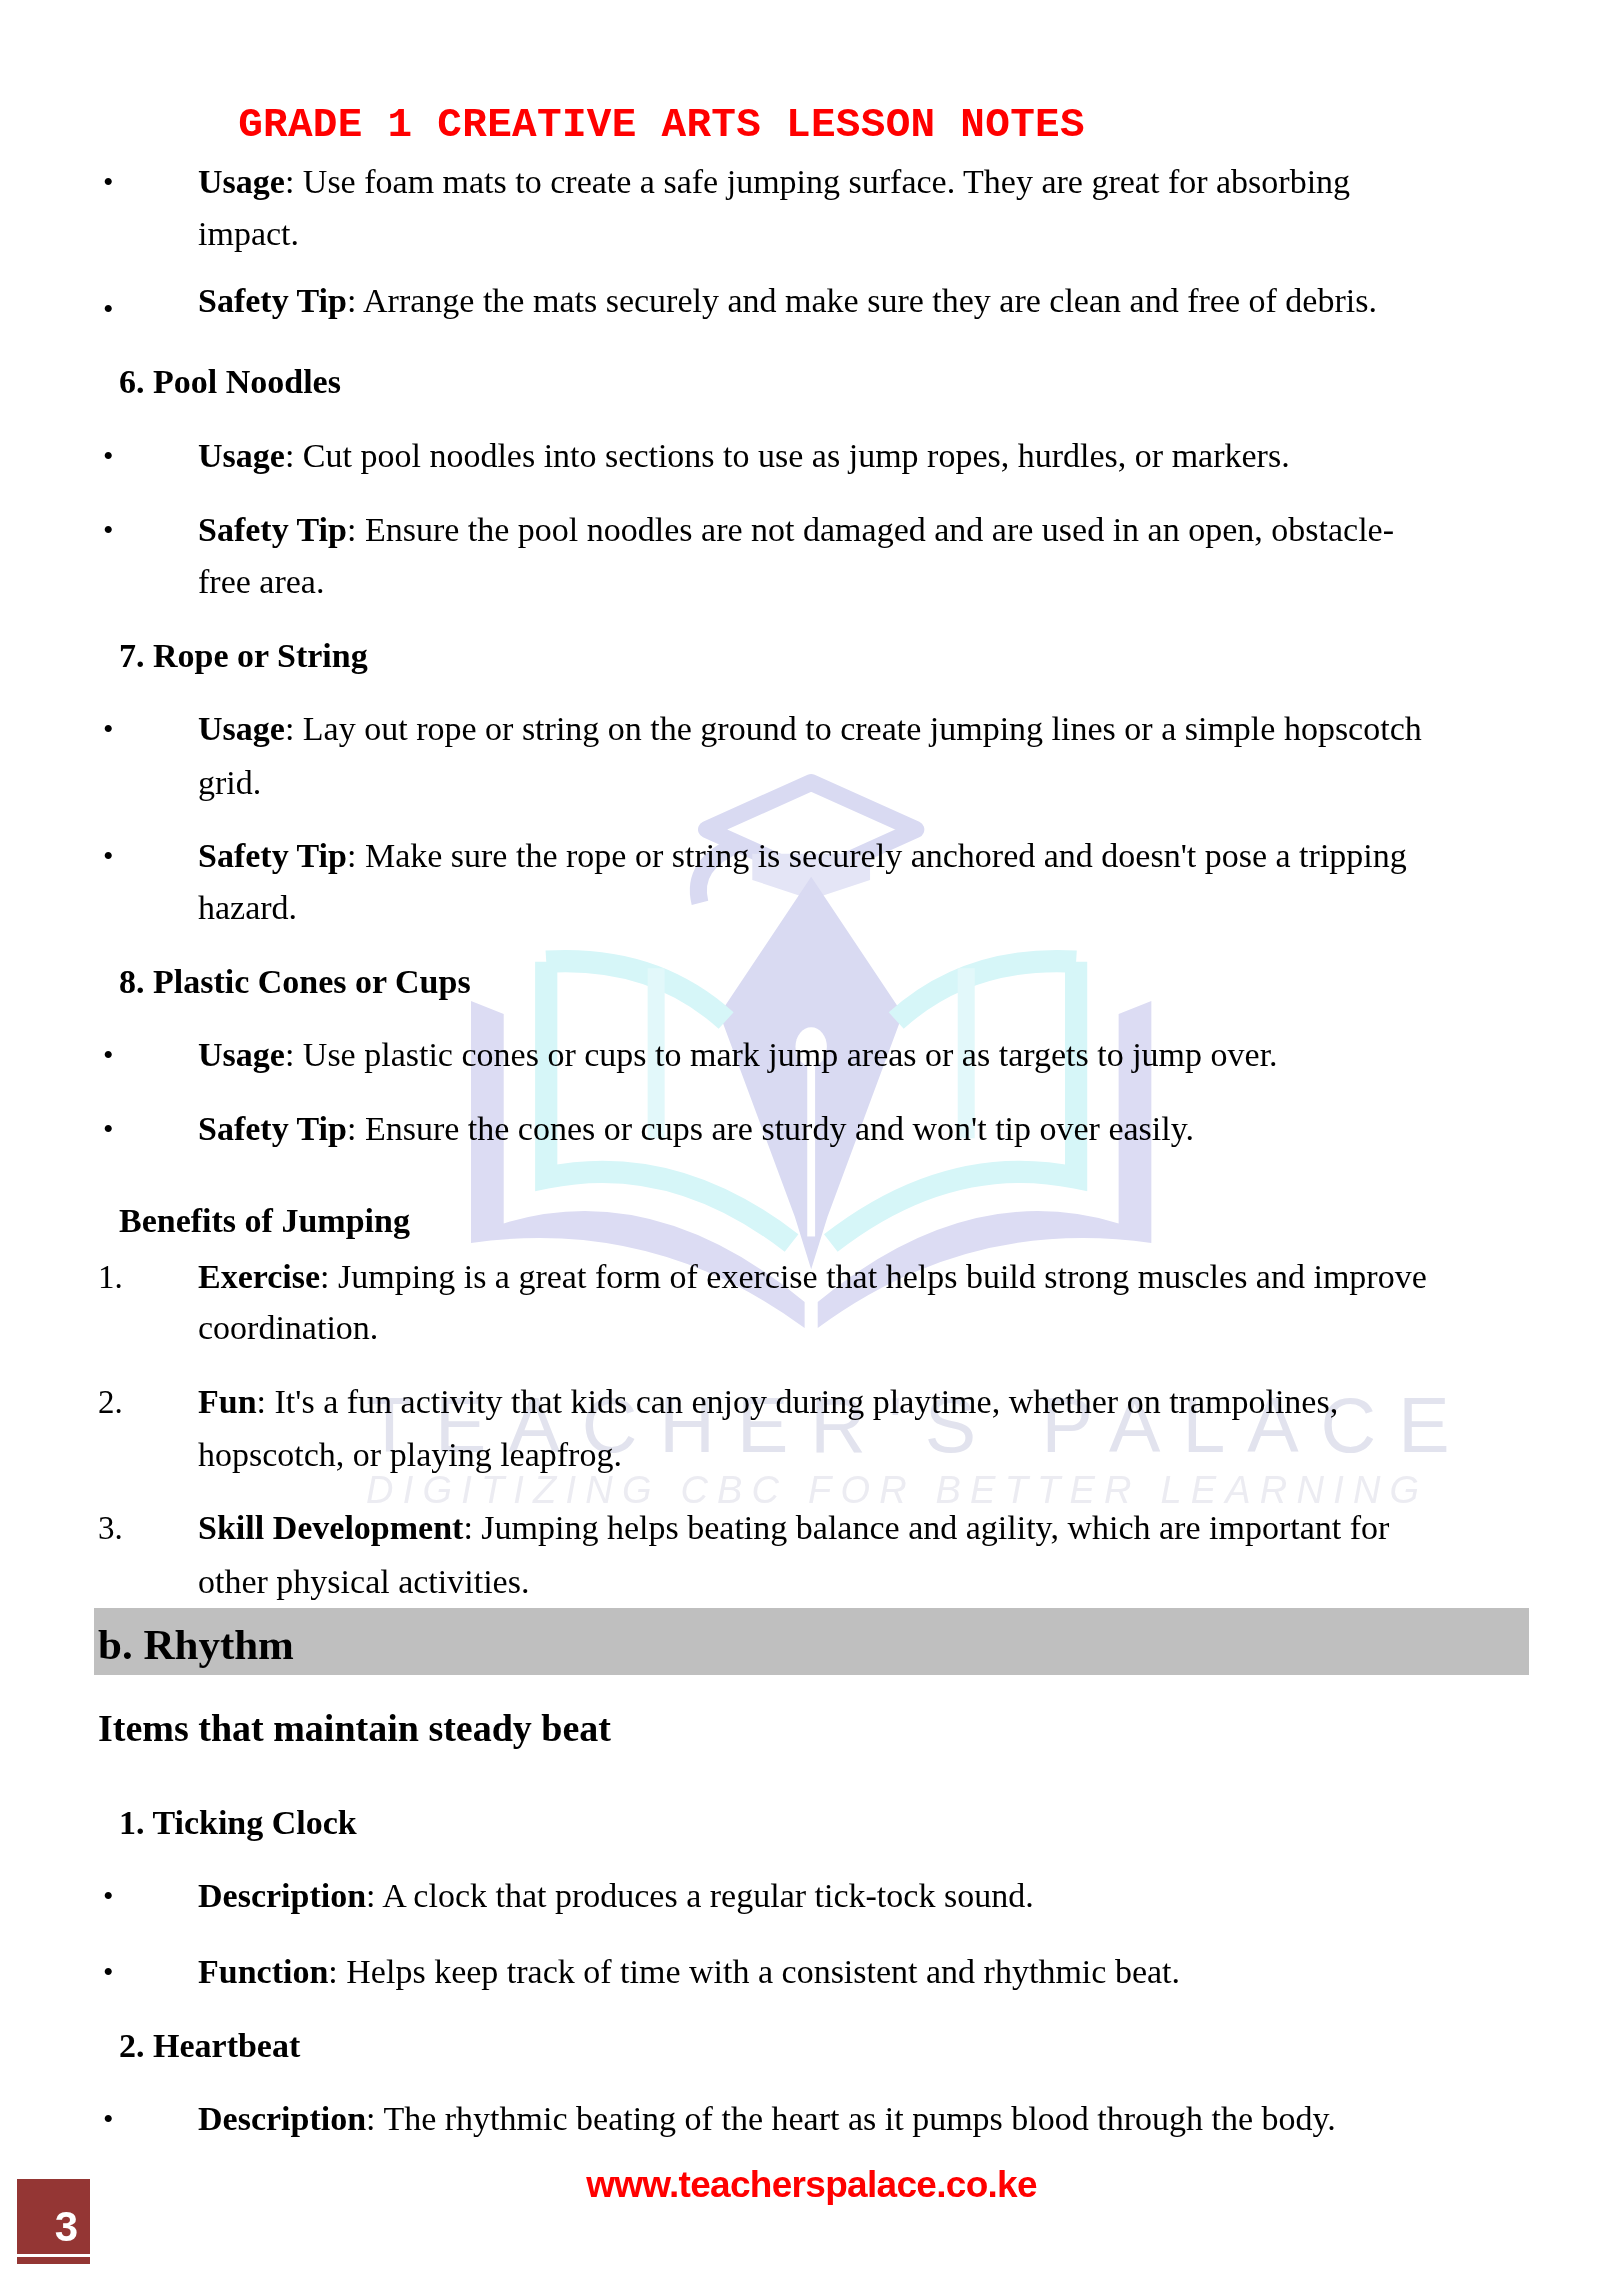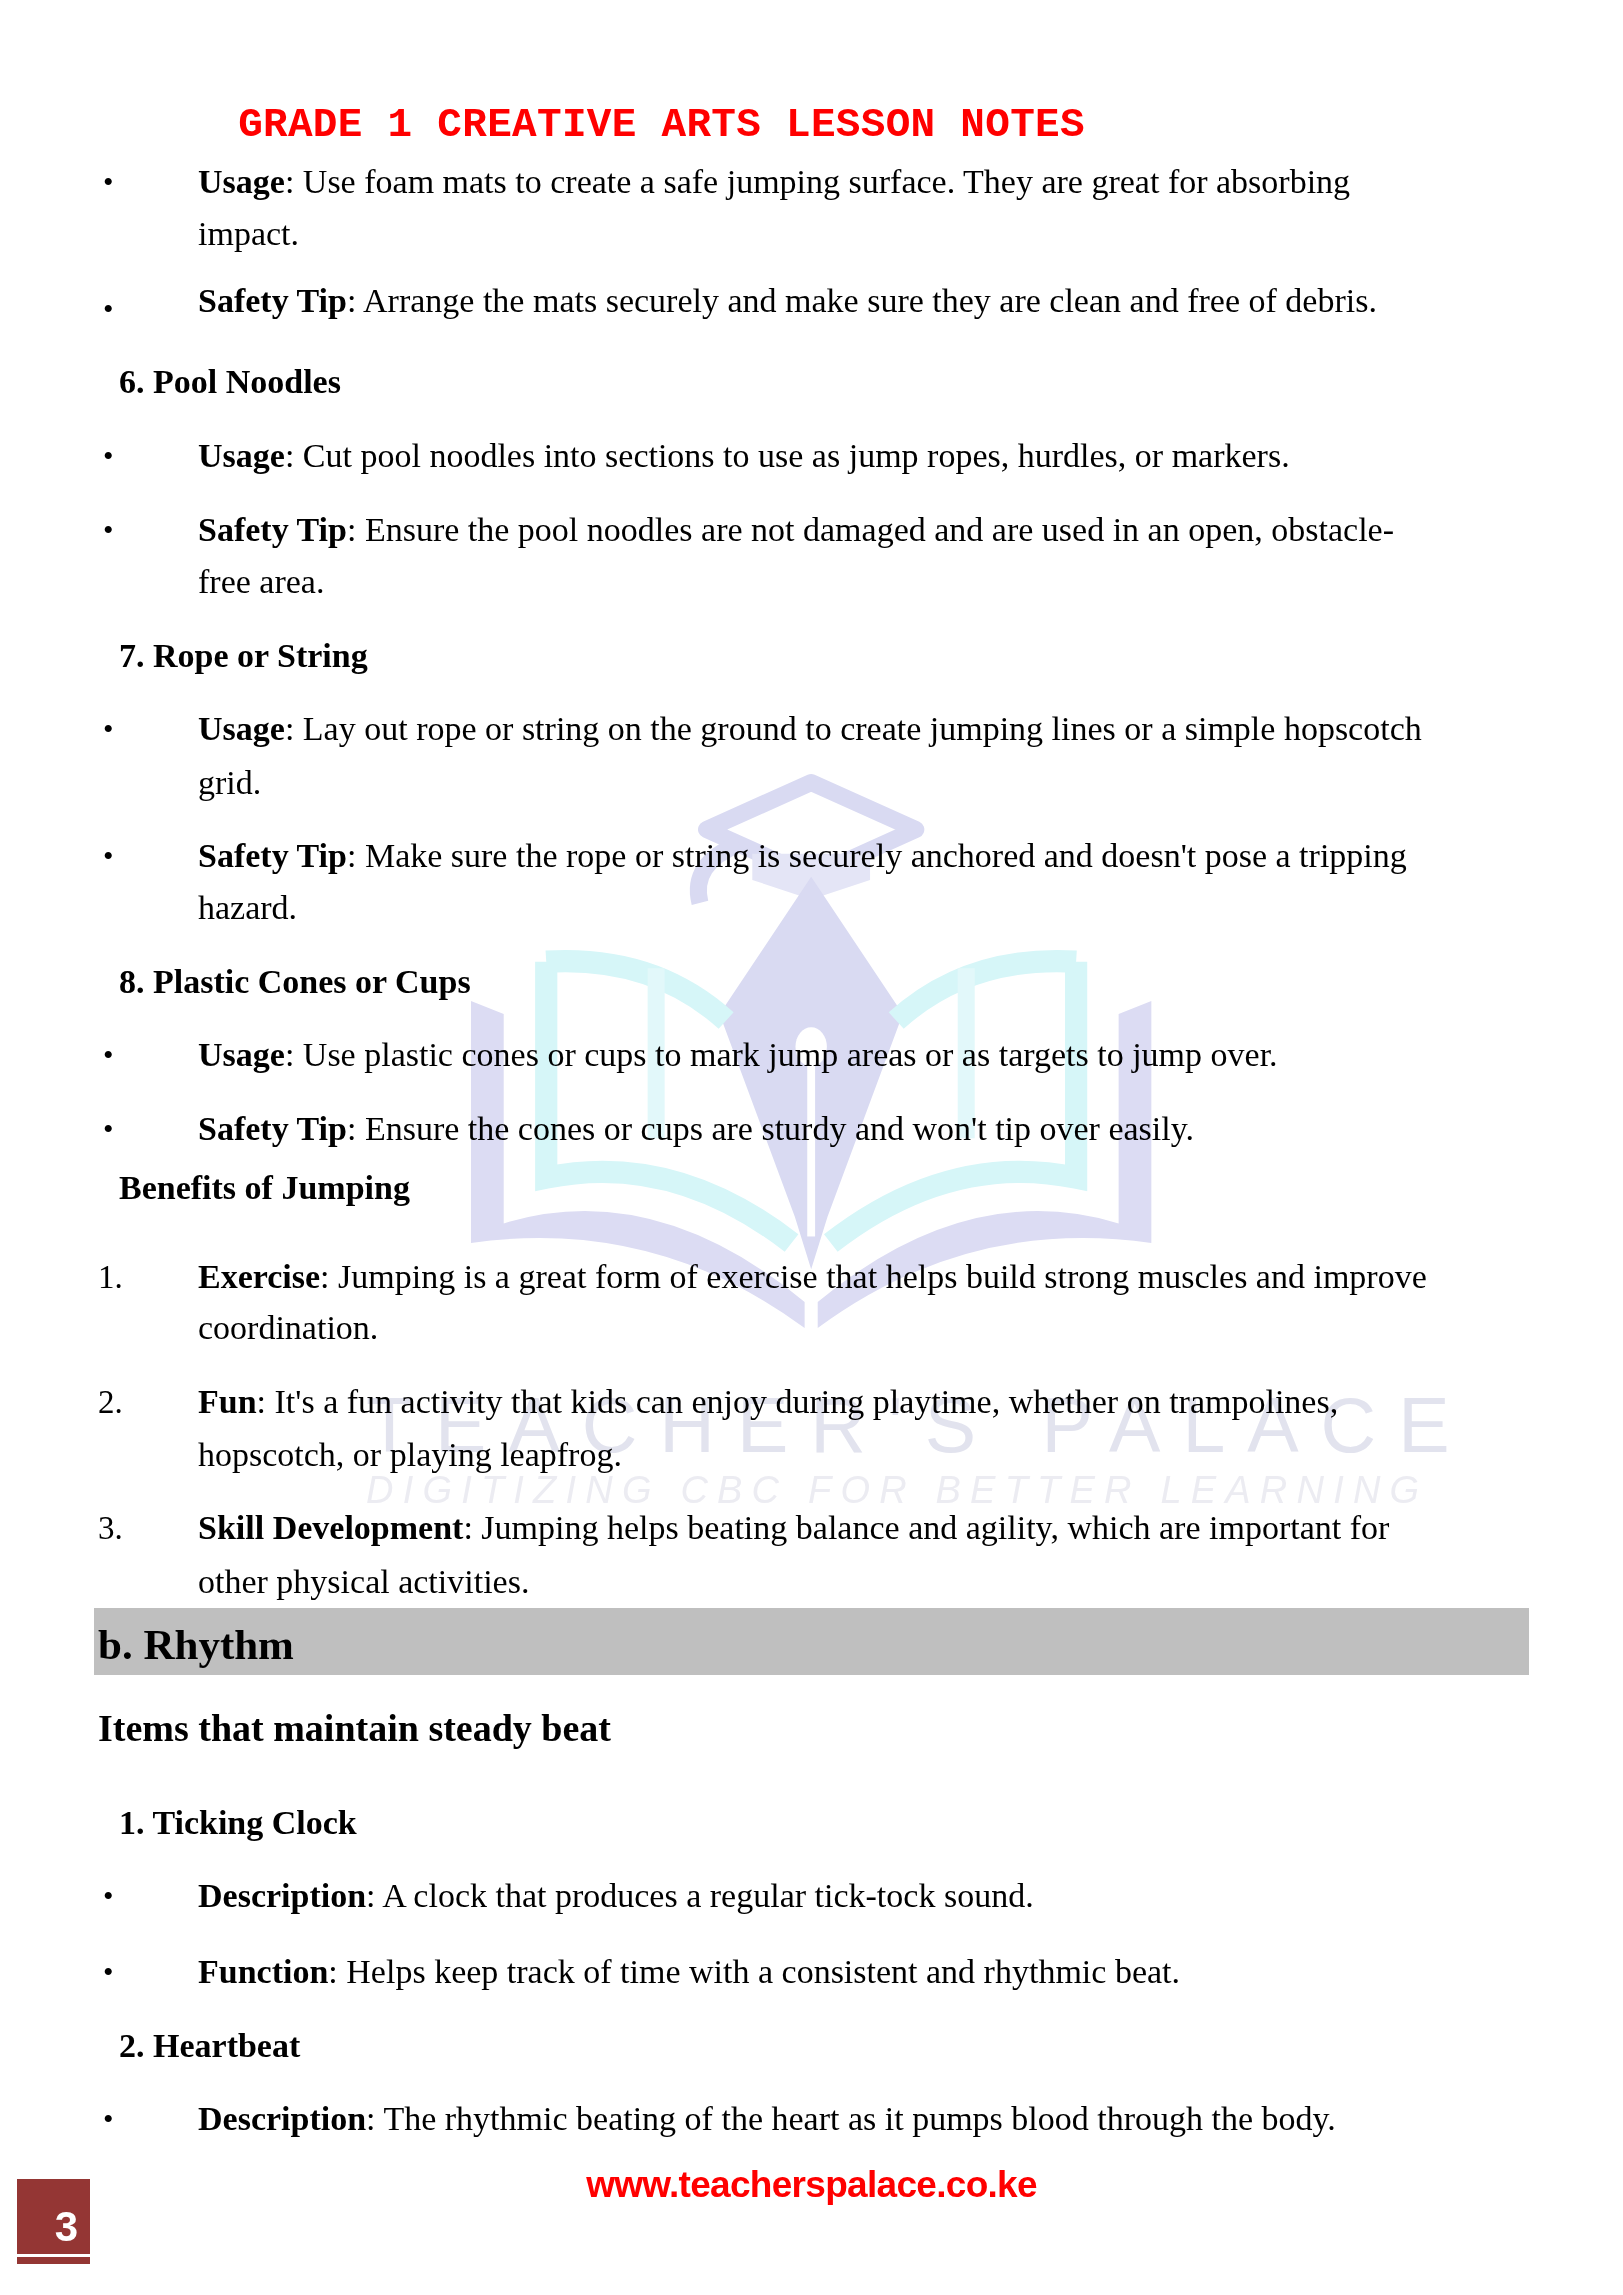--- a/index.html
+++ b/index.html
@@ -104,21 +104,21 @@
     <span class="bullet" style="top:839px">•</span>
     <div class="line txt" style="top:839px"><b>Safety Tip</b><span>: Make sure the rope or string is securely anchored and doesn't pose a tripping</span></div>
     <div class="line txt" style="top:891px">hazard.</div>
 
     <div class="line head" style="top:965px">8. Plastic Cones or Cups</div>
     <span class="bullet" style="top:1038px">•</span>
     <div class="line txt" style="top:1038px"><b>Usage</b><span>: Use plastic cones or cups to mark jump areas or as targets to jump over.</span></div>
     <span class="bullet" style="top:1112px">•</span>
     <div class="line txt" style="top:1112px"><b>Safety Tip</b><span>: Ensure the cones or cups are sturdy and won't tip over easily.</span></div>
 
-    <div class="line head" style="top:1171px">Benefits of Jumping</div>
+    <div class="line head" style="top:1204px">Benefits of Jumping</div>
 
     <span class="num" style="top:1260px">1.</span>
     <div class="line txt" style="top:1260px"><b>Exercise</b><span>: Jumping is a great form of exercise that helps build strong muscles and improve</span></div>
     <div class="line txt" style="top:1311px">coordination.</div>
 
     <span class="num" style="top:1385px">2.</span>
     <div class="line txt" style="top:1385px"><b>Fun</b><span>: It's a fun activity that kids can enjoy during playtime, whether on trampolines,</span></div>
     <div class="line txt" style="top:1438px">hopscotch, or playing leapfrog.</div>
 
     <span class="num" style="top:1511px">3.</span>

